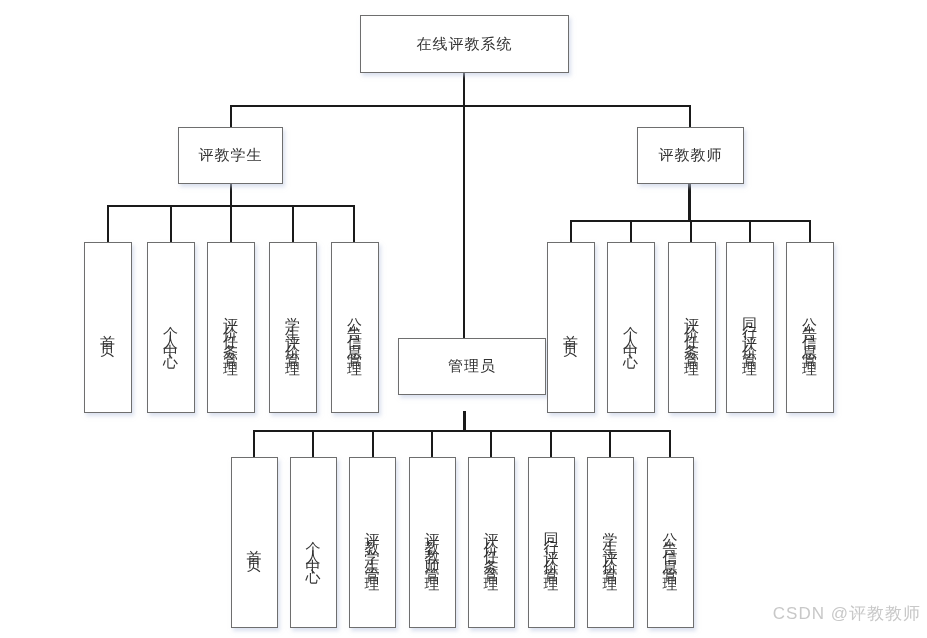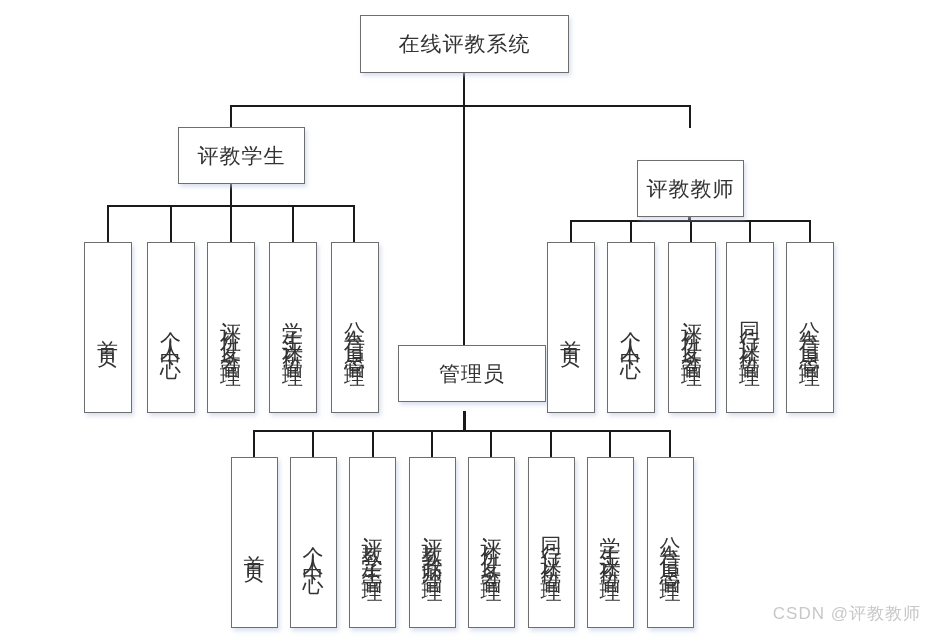--- a/index.html
+++ b/index.html
@@ -4,21 +4,21 @@
 <style>
   html,body{margin:0;padding:0;background:#ffffff;}
   body{font-family:"Liberation Sans","DejaVu Sans",sans-serif;}
   .canvas{
     position:relative;width:927px;height:638px;background:#ffffff;overflow:hidden;
   }
   .node{
     position:absolute;box-sizing:border-box;background:#ffffff;
     border:1.5px solid #6e6e6e;color:#333333;
     display:flex;align-items:center;justify-content:center;
-    font-size:21px;letter-spacing:1px;
+    font-size:15px;letter-spacing:1px;
     box-shadow:2px 3px 4px rgba(190,200,225,0.55);
   }
   .vnode .vtext{
     writing-mode:vertical-rl;text-orientation:upright;
     letter-spacing:9px;margin-bottom:-9px;line-height:1;
   }
   .line{position:absolute;background:#1a1a1a;}
   .watermark{
     position:absolute;right:6px;bottom:13px;
     font-size:17px;color:#c8c8c8;letter-spacing:1px;
@@ -58,27 +58,27 @@
   <div class="line" style="left:431px;top:430px;width:2px;height:28px;"></div>
   <div class="line" style="left:490px;top:430px;width:2px;height:28px;"></div>
   <div class="line" style="left:550px;top:430px;width:2px;height:28px;"></div>
   <div class="line" style="left:609px;top:430px;width:2px;height:28px;"></div>
   <div class="line" style="left:669px;top:430px;width:2px;height:28px;"></div>
 
   <div class="node" style="left:360px;top:15px;width:209px;height:58px;">
     <span>在线评教系统</span>
   </div>
 
-  <div class="node" style="left:178px;top:127px;width:127px;height:57px;">
+  <div class="node" style="left:178px;top:127px;width:105px;height:57px;">
     <span>评教学生</span>
   </div>
-  <div class="node" style="left:637px;top:127px;width:107px;height:57px;margin-top:33px;">
+  <div class="node" style="left:637px;top:127px;width:107px;height:57px;">
     <span>评教教师</span>
   </div>
-  <div class="node" style="left:398px;top:345px;width:148px;height:57px;">
+  <div class="node" style="left:398px;top:338px;width:148px;height:57px;">
     <span>管理员</span>
   </div>
 
   <div class="node vnode" style="left:84px;top:242px;width:48px;height:171px;">
     <span class="vtext">首页</span>
   </div>
   <div class="node vnode" style="left:147px;top:242px;width:48px;height:171px;">
     <span class="vtext">个人中心</span>
   </div>
   <div class="node vnode" style="left:207px;top:242px;width:48px;height:171px;">

